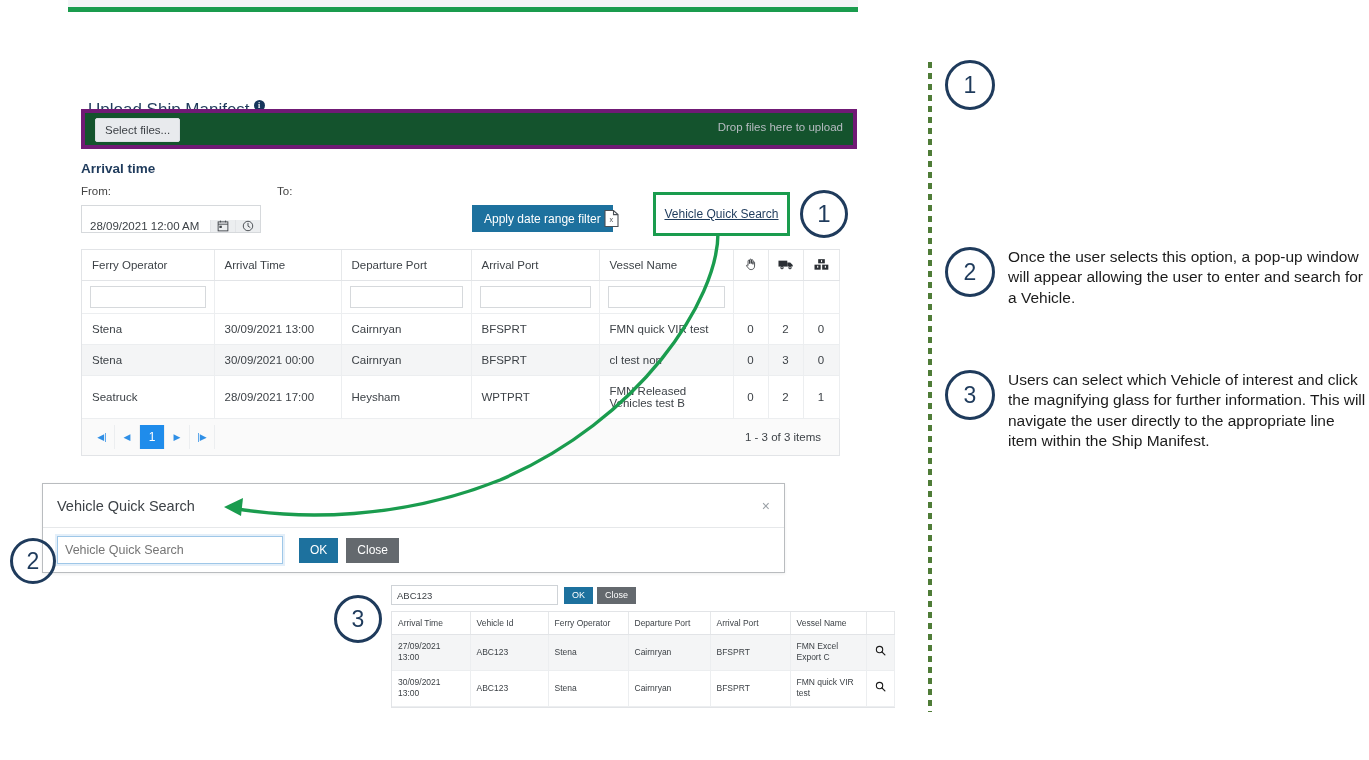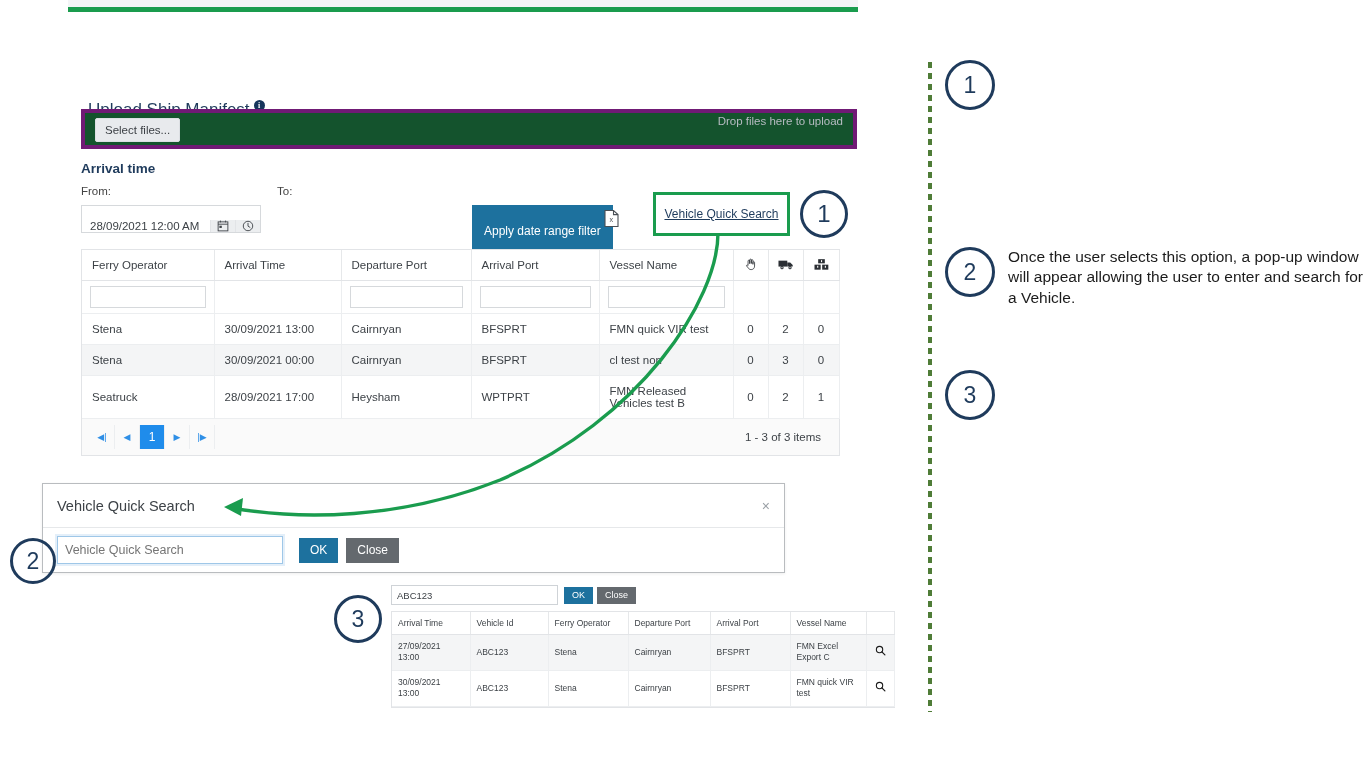--- a/index.html
+++ b/index.html
@@ -30,38 +30,38 @@
   .dropzone{
     position:absolute;left:81px;top:109px;width:756px;height:32px;
     background:#14532d;border:4px solid #701a75;padding-left:12px;
   }
   .select-files{
     position:absolute;left:10px;top:5px;height:22px;line-height:22px;
     padding:0 9px;background:#e8eaed;border:1px solid #dcdfe3;border-radius:2px;
     font-size:11.5px;color:#3b3f44;
   }
   .drop-hint{
-    position:absolute;right:10px;top:2px;font-size:11.5px;color:#b7bcc2;text-align:right;
+    position:absolute;right:10px;top:8px;font-size:11.5px;color:#b7bcc2;text-align:right;
   }
 
   .arrival-label{position:absolute;left:81px;top:161px;font-size:13.5px;color:#1f3b5c;font-weight:700;}
   .from-label{position:absolute;left:81px;top:185px;font-size:11.5px;color:#444;}
   .to-label{position:absolute;left:277px;top:185px;font-size:11.5px;color:#444;}
 
   .datepick{position:absolute;height:26px;border:1px solid #d6d9dc;background:#fff;display:flex;align-items:flex-end;}
   .datepick .val{flex:1;font-size:11.5px;color:#3d4247;display:flex;align-items:center;padding-left:8px;}
   .datepick .btn{
     width:24px;background:#eceef0;border-left:1px solid #e2e4e7;
     display:flex;align-items:center;justify-content:center;color:#3d4247;
   }
   .dp-from{left:81px;top:205px;width:178px;}
   .dp-to{left:277px;top:205px;width:178px;}
 
   .apply-btn{
-    position:absolute;left:472px;top:205px;height:27px;padding:12px 12px;
+    position:absolute;left:472px;top:205px;height:27px;padding:0 12px;
     background:#1d719e;color:#fff;font-size:12px;border:0;
     display:flex;align-items:center;
   }
   .excel-ico{position:absolute;left:603px;top:209px;width:17px;height:19px;}
 
   .vqs-box{
     position:absolute;left:653px;top:192px;width:131px;height:38px;
     border:3px solid #1a9c4e;background:#fff;
     display:flex;align-items:center;justify-content:center;
   }
@@ -412,15 +412,16 @@
 
   <div class="note note-1">
     <div class="ncirc">1</div>
   </div>
   <div class="note note-2">
     <div class="ncirc">2</div>
     <div class="ntext">Once the user selects this option, a pop-up window will appear allowing the user to enter and search for a Vehicle.</div>
   </div>
   <div class="note note-3">
     <div class="ncirc">3</div>
+    <div class="ntext">Users can select which Vehicle of interest and click the magnifying glass for further information. This will navigate the user directly to the appropriate line item within the Ship Manifest.</div>
   </div>
 
 </div>
 
 </body></html>

